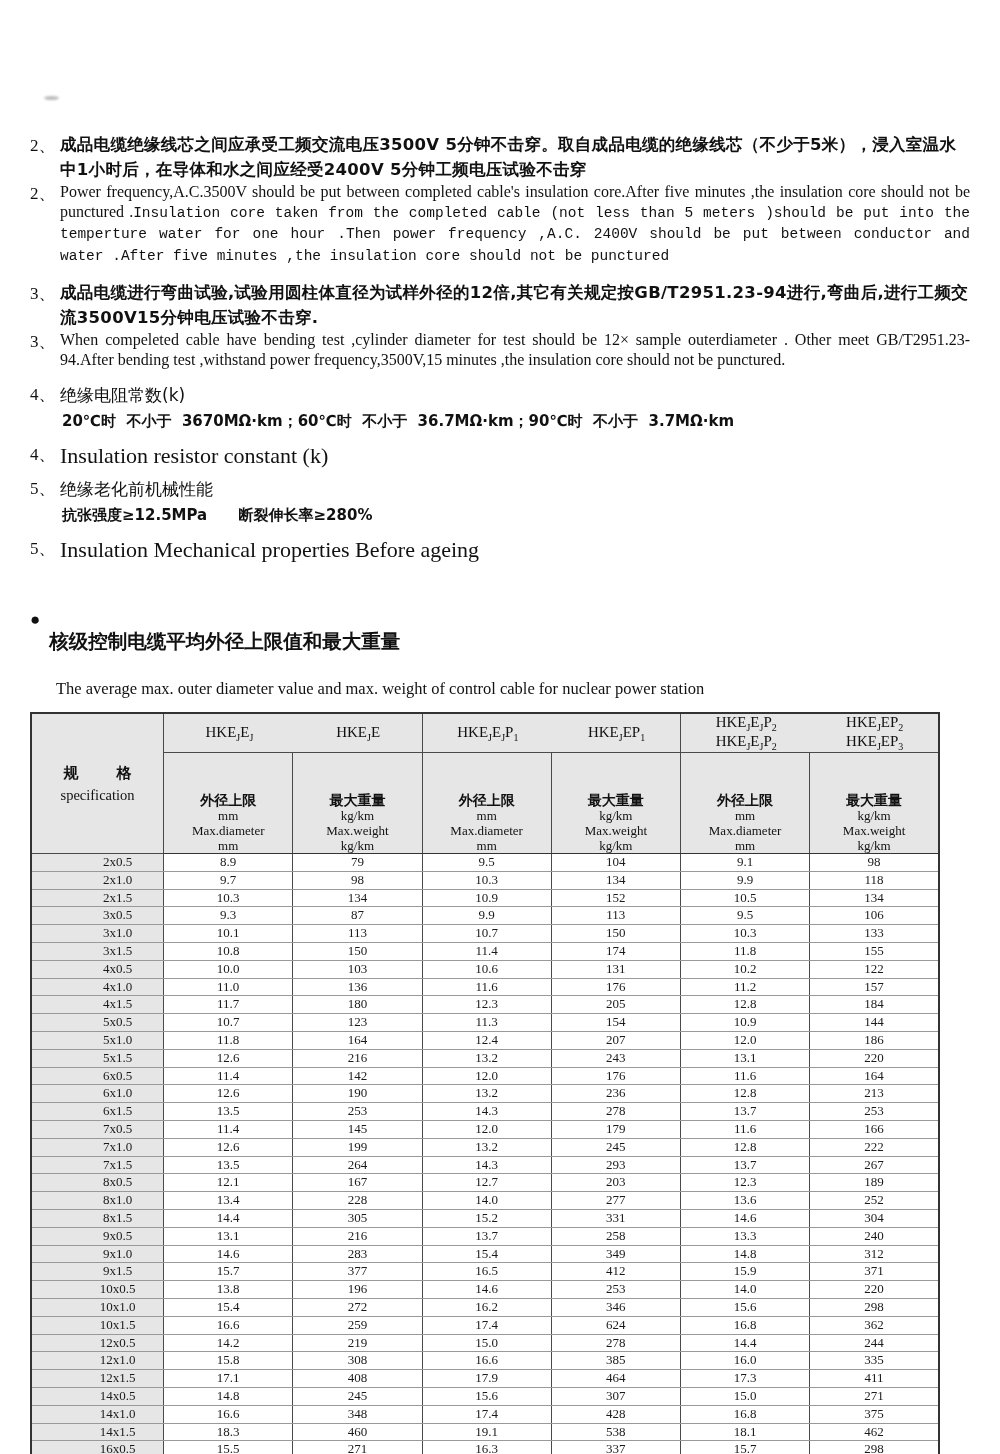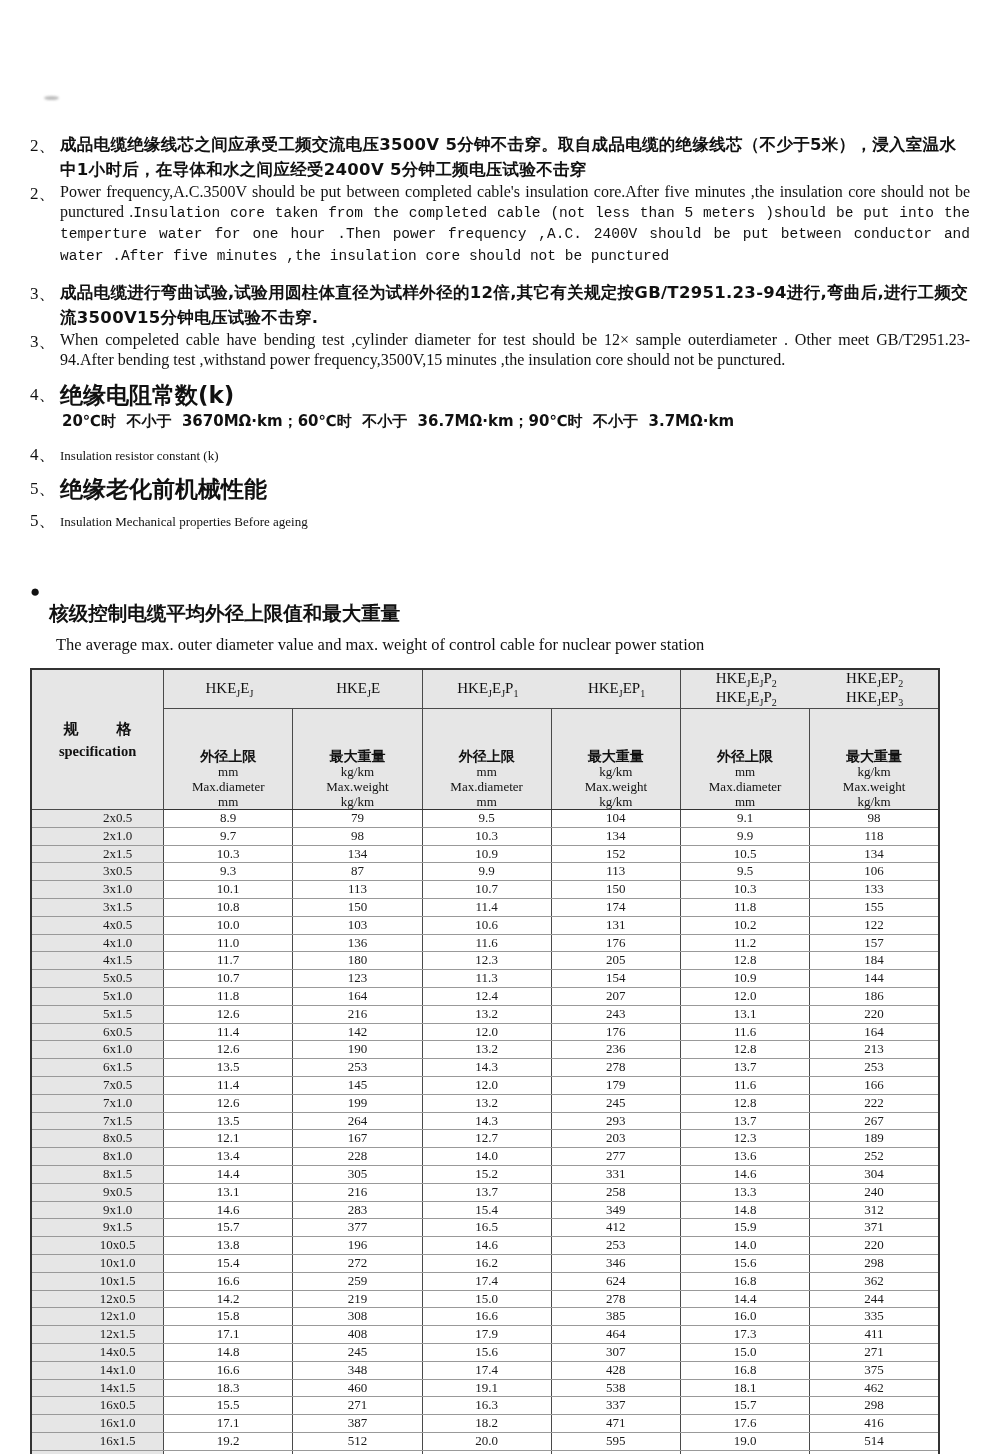--- a/index.html
+++ b/index.html
@@ -11,40 +11,40 @@
     border-radius:50%;filter:blur(1px);opacity:.65;}
   .content{position:absolute;left:30px;top:132px;width:940px;}
   .para{display:flex;align-items:flex-start;}
   .num{flex:none;width:30px;font-size:17px;font-family:"Liberation Serif",serif;}
   .body-txt{flex:1;}
   .cn-text{font-family:"DejaVu Sans",sans-serif;font-weight:600;font-size:16.5px;line-height:25px;letter-spacing:.3px;}
   .cn .num{padding-top:2px;}
   .en-text{font-size:16px;line-height:19.5px;text-align:justify;}
   .mono{font-family:"Liberation Mono",monospace;font-size:14.5px;}
   .gap-s{margin-top:8px;} .gap-m{margin-top:14px;}
-  .h-cn{font-family:"DejaVu Sans",sans-serif;font-weight:700;font-size:23px;line-height:24px;}
-  .h-en{font-size:13px;line-height:26px;}
+  .h-cn{font-family:"DejaVu Sans",sans-serif;font-weight:400;font-size:17px;line-height:24px;}
+  .h-en{font-size:22px;line-height:26px;}
   .values{white-space:pre-wrap;margin-left:32px;font-size:15px;line-height:28px;}
   .values.cnv{font-family:"DejaVu Sans",sans-serif;font-weight:600;}
   .values.env{font-family:"Liberation Serif",serif;font-weight:400;}
   .table-title{display:flex;align-items:center;margin-top:20px;}
   .bullet{font-size:17px;margin-right:9px;line-height:1;}
   .title-cn{font-family:"DejaVu Sans",sans-serif;font-weight:700;font-size:19.5px;margin-top:45px;}
-  .title-en{margin:8px 0 0 26px;font-size:16.5px;}
+  .title-en{margin:24px 0 0 26px;font-size:16.5px;}
   
   .spec-table{width:910px;border-collapse:collapse;table-layout:fixed;margin-top:13px;border:2px solid #333;}
   .spec-table th,.spec-table td{border:1px solid #4a4a4a;text-align:center;vertical-align:middle;padding:0;}
   .spec-table thead th{background:#e6e6e6;}
   .spec-table thead tr:last-child th{border-bottom:1.5px solid #333;}
   .group-row th{height:38px;}
   .sub-row th{height:64px;font-weight:400;}
   .glabels{display:flex;justify-content:space-around;font-size:15px;font-family:"Liberation Serif",serif;font-weight:400;}
   .glabels sub{font-size:10px;}
   .spec-head-cn{display:flex;justify-content:center;gap:38px;font-family:"DejaVu Sans",sans-serif;font-weight:600;font-size:15px;margin-bottom:4px;}
-  .spec-head-en{font-size:14.5px;font-weight:700;}
+  .spec-head-en{font-size:14.5px;font-weight:400;}
   .sh{line-height:15px;font-size:13px;}
   .sh-cn{font-family:"DejaVu Sans",sans-serif;font-weight:600;font-size:14px;line-height:16px;margin-top:39px;}
   .spec-table tbody td{
     font-size:13px;height:16.8px;line-height:16.8px;
     border-top:1px solid #999;border-bottom:1px solid #999;
     border-left:1px solid #4a4a4a;border-right:1px solid #4a4a4a;color:#1a1a1a;
   }
   .spec-table tbody td.spec{background:#e6e6e6;padding-left:40px;}
 </style>
 </head>
@@ -82,20 +82,21 @@
 
   <div class="para gap-s">
     <span class="num">4、</span>
     <div class="body-txt h-en">Insulation resistor constant (k)</div>
   </div>
 
   <div class="para gap-s">
     <span class="num">5、</span>
     <div class="body-txt h-cn">绝缘老化前机械性能</div>
   </div>
+  <div class="values cnv">抗张强度≥12.5MPa      断裂伸长率≥280%</div>
 
   <div class="para gap-s">
     <span class="num">5、</span>
     <div class="body-txt h-en">Insulation  Mechanical properties Before ageing</div>
   </div>
 
   <div class="table-title">
     <span class="bullet">●</span>
     <span class="title-cn">核级控制电缆平均外径上限值和最大重量</span>
   </div>

